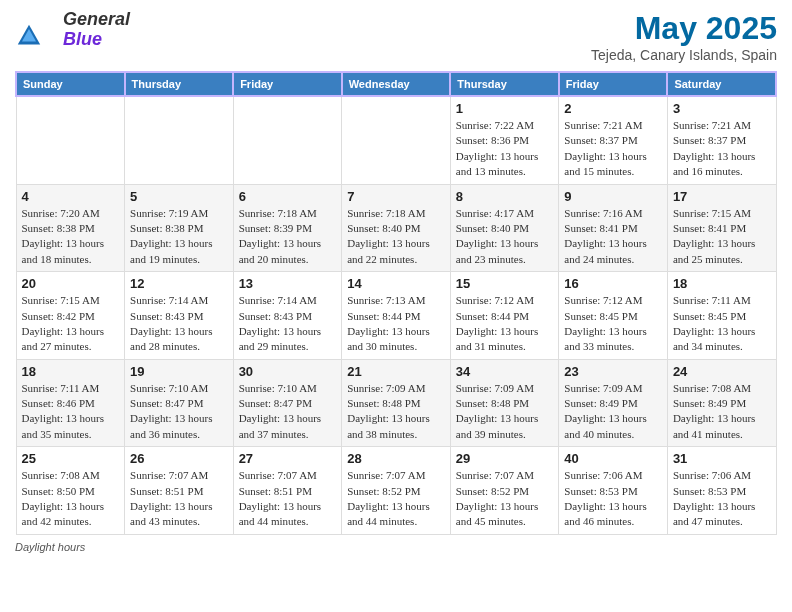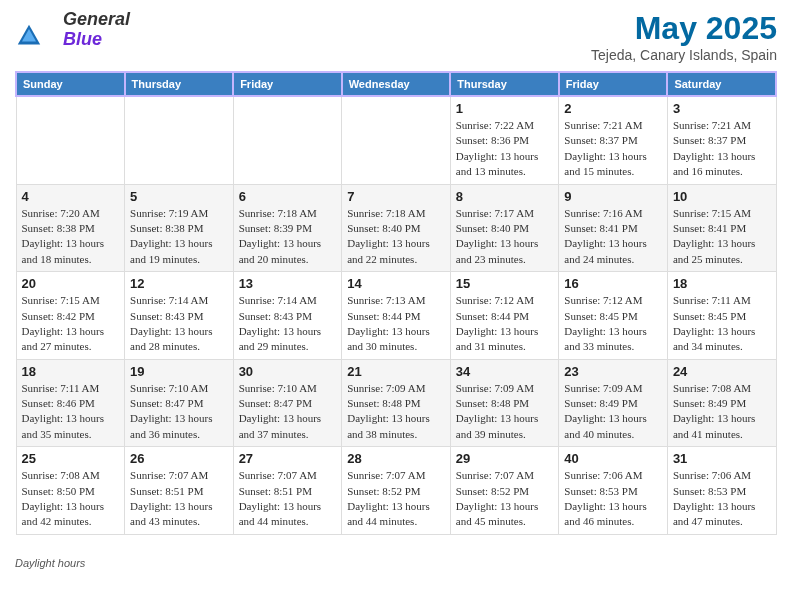--- a/index.html
+++ b/index.html
@@ -81,21 +81,21 @@
     .day-info {
       font-size: 11px;
       line-height: 1.4;
       color: #333;
       font-family: Liberation Serif, serif;
     }
     .empty-cell {
       background: #fafafa;
     }
     .footer-note {
-      margin-top: 22px;
+      margin-top: 6px;
       font-size: 11px;
       color: #555;
     }
     .footer-note span {
       font-style: italic;
     }
   </style>
 </head>
 <body>
 
@@ -173,32 +173,32 @@
 Daylight: 13 hours and 20 minutes.</div>
         </td>
         <td>
           <div class="day-number">7</div>
           <div class="day-info" style="white-space: pre-line;">Sunrise: 7:18 AM
 Sunset: 8:40 PM
 Daylight: 13 hours and 22 minutes.</div>
         </td>
         <td>
           <div class="day-number">8</div>
-          <div class="day-info" style="white-space: pre-line;">Sunrise: 7:17 AM
+          <div class="day-info" style="white-space: pre-line;">Sunrise: 4:17 AM
 Sunset: 8:40 PM
 Daylight: 13 hours and 23 minutes.</div>
         </td>
         <td>
           <div class="day-number">9</div>
           <div class="day-info" style="white-space: pre-line;">Sunrise: 7:16 AM
 Sunset: 8:41 PM
 Daylight: 13 hours and 24 minutes.</div>
         </td>
         <td>
-          <div class="day-number">10</div>
+          <div class="day-number">17</div>
           <div class="day-info" style="white-space: pre-line;">Sunrise: 7:15 AM
 Sunset: 8:41 PM
 Daylight: 13 hours and 25 minutes.</div>
         </td>
       </tr>
       <tr>
         <td>
           <div class="day-number">20</div>
           <div class="day-info" style="white-space: pre-line;">Sunrise: 7:15 AM
 Sunset: 8:42 PM

